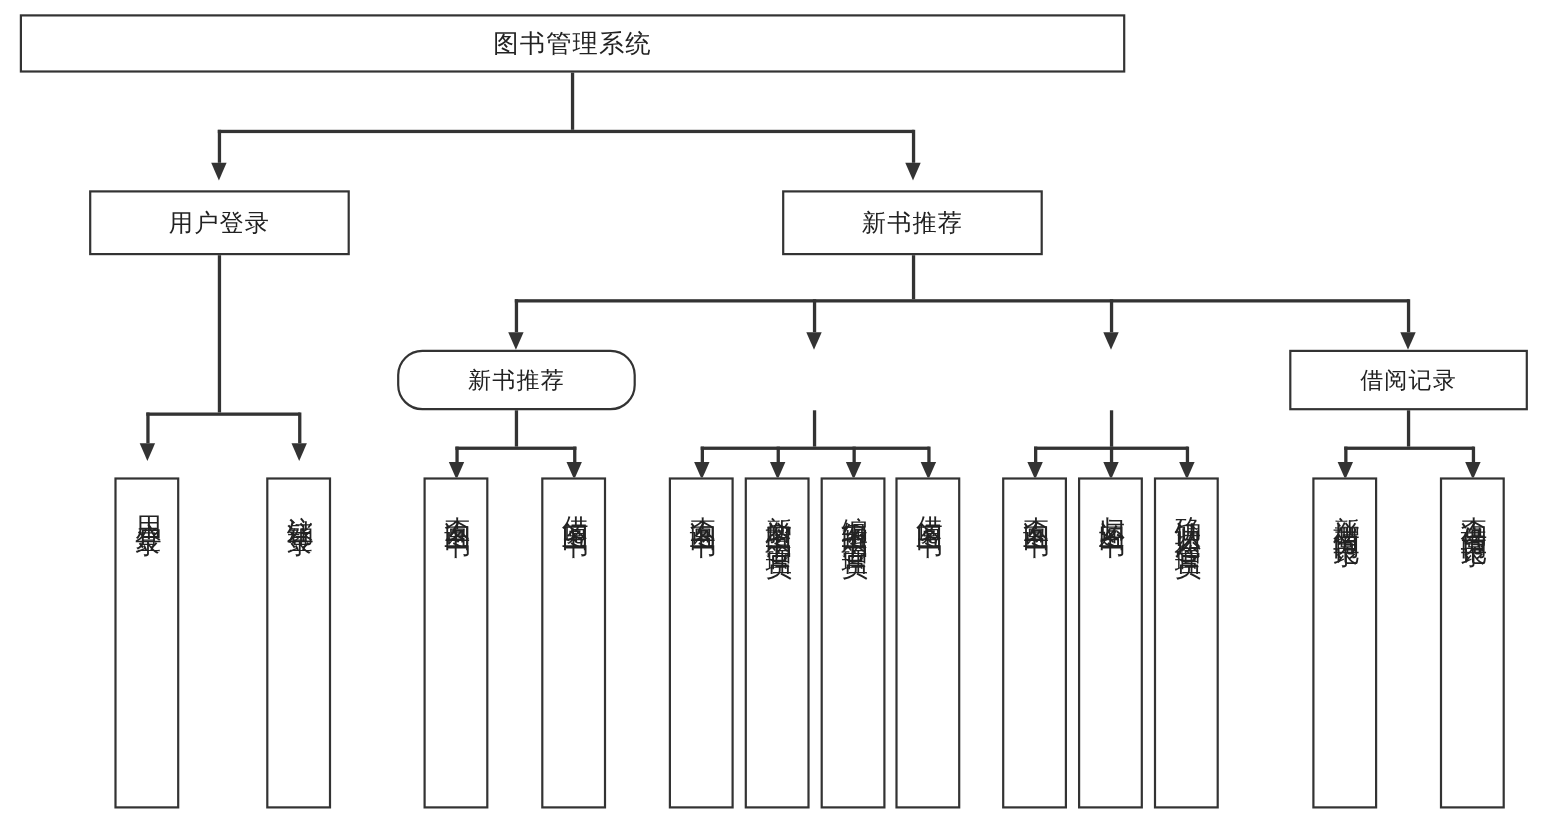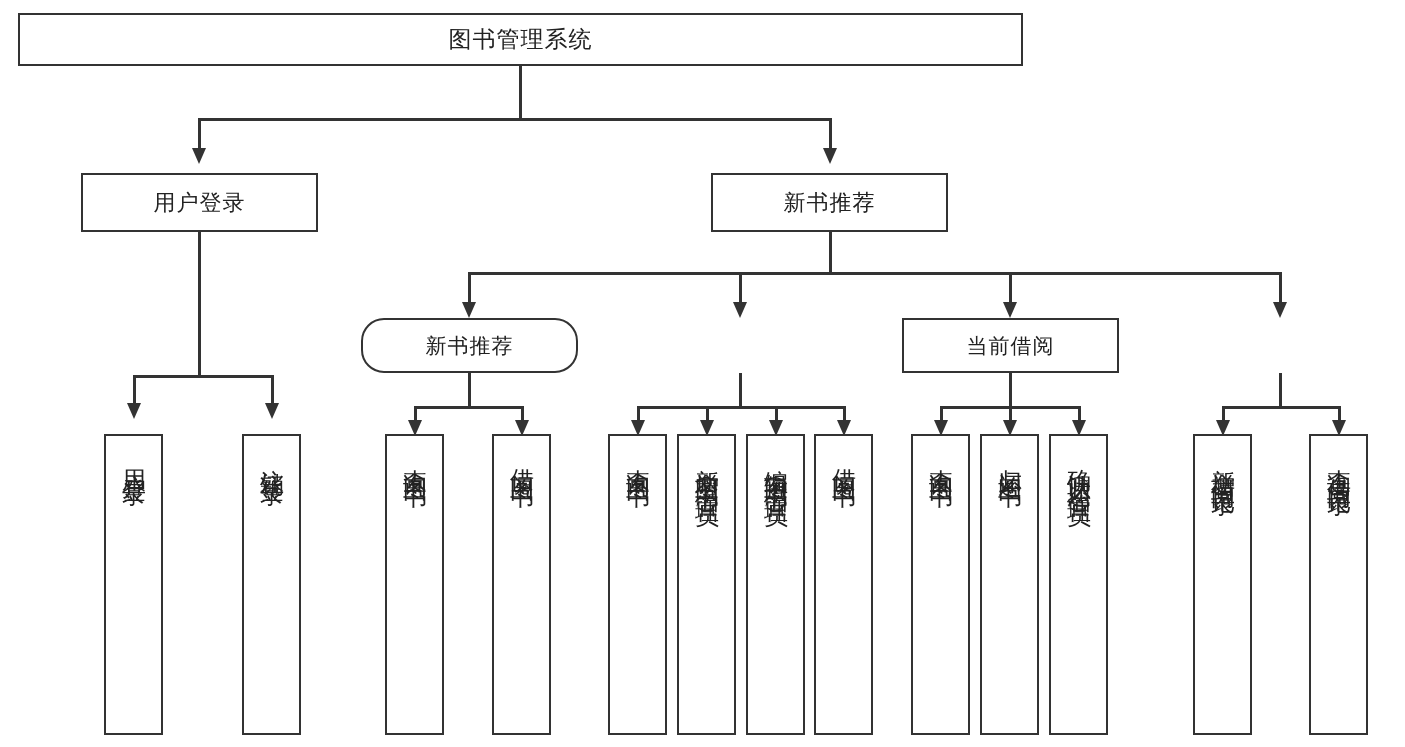--- a/index.html
+++ b/index.html
@@ -117,22 +117,22 @@
   <div class="vline" style="left:739px;top:272px;height:30px;"></div>
   <div class="arrow" style="left:733px;top:302px;"></div>
   <div class="vline" style="left:1009px;top:272px;height:30px;"></div>
   <div class="arrow" style="left:1003px;top:302px;"></div>
   <div class="vline" style="left:1279px;top:272px;height:30px;"></div>
   <div class="arrow" style="left:1273px;top:302px;"></div>
 
   <div class="node level3" style="left:361px;top:318px;width:217px;height:55px;border-radius:23px;">
     <span class="label">新书推荐</span>
   </div>
-  <div class="node level3" style="left:902px;top:318px;width:217px;height:55px;">
-    <span class="label">当前借阅</span>
+  <div class="node level3" style="left:1172px;top:318px;width:217px;height:55px;">
+    <span class="label">借阅记录</span>
   </div>
 
   <div class="vline" style="left:468px;top:373px;height:33px;"></div>
   <div class="hline" style="left:414px;top:406px;width:110px;"></div>
   <div class="vline" style="left:414px;top:406px;height:16px;"></div>
   <div class="arrow" style="left:408px;top:420px;"></div>
   <div class="vline" style="left:521px;top:406px;height:16px;"></div>
   <div class="arrow" style="left:515px;top:420px;"></div>
 
   <div class="vline" style="left:739px;top:373px;height:33px;"></div>

